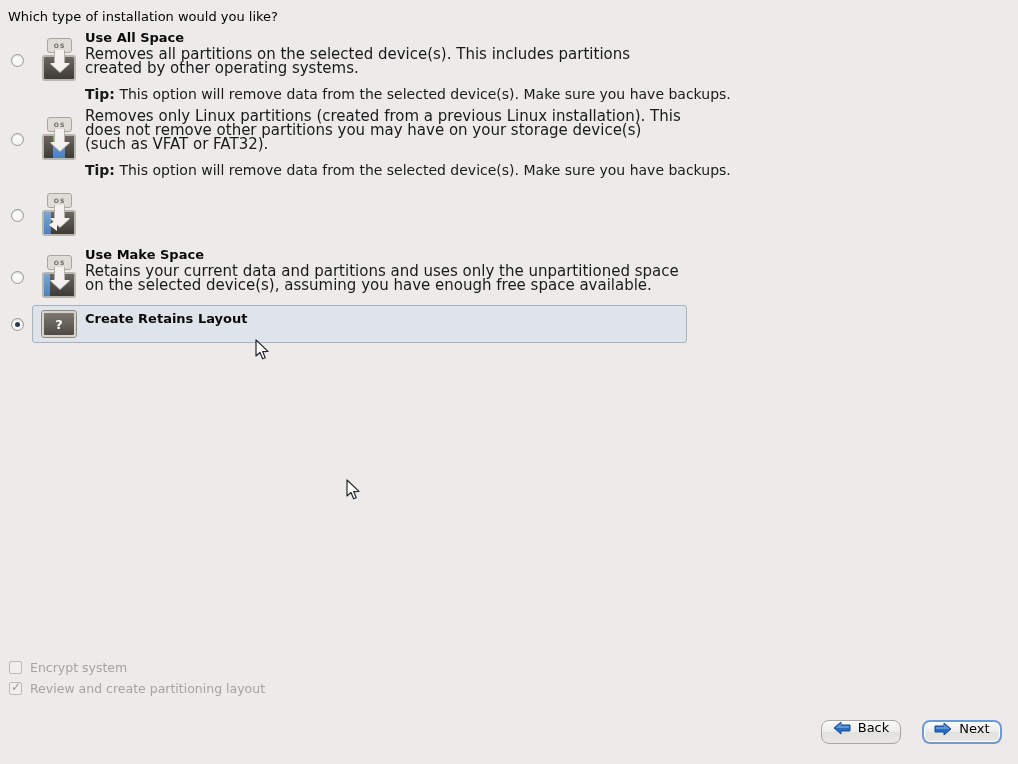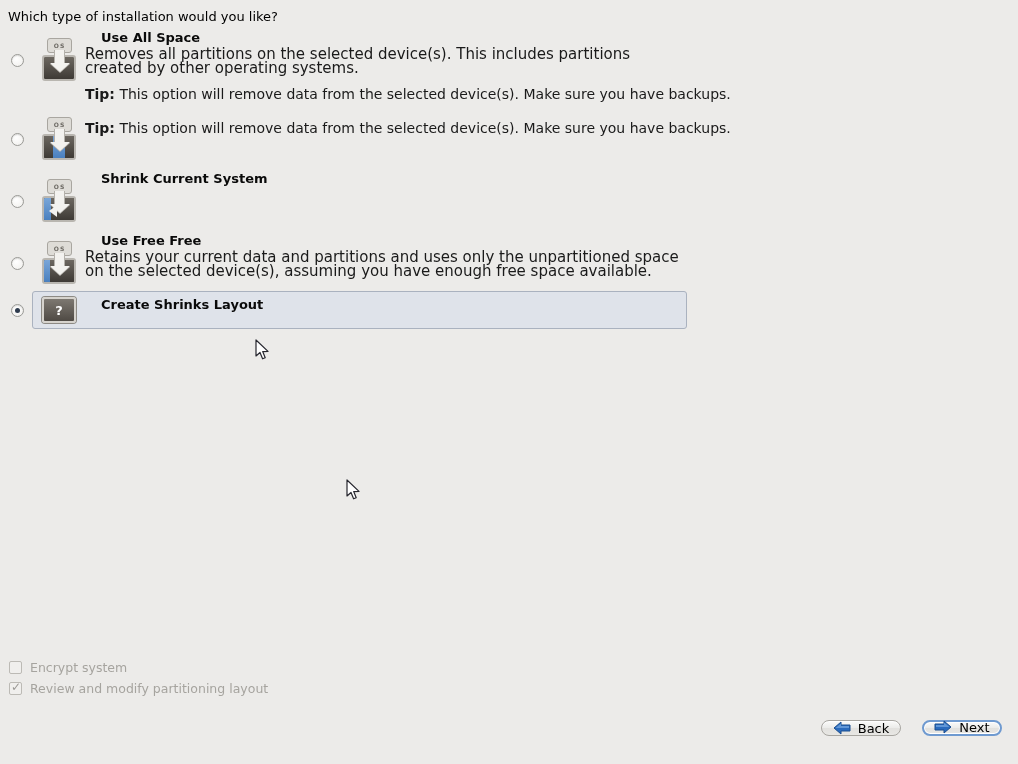--- a/index.html
+++ b/index.html
@@ -172,21 +172,21 @@
     line-height: 23px;
     box-shadow: 0 0 0 1px #8d8a84;
   }
 
   
   .text-cell { flex: 1 1 auto; padding-right: 20px; }
   .opt-title {
     font-size: 13px;
     font-weight: bold;
     color: #0a0a0a;
-    margin: 0 0 2px 16px;
+    margin: 0 0 2px 0;
     line-height: 15px;
   }
   .opt-desc {
     font-size: 15px;
     color: #1a1a1a;
     line-height: 14px;
     margin: 0;
     max-width: 600px;
   }
   .opt-tip {
@@ -231,25 +231,25 @@
 
   
   .buttons {
     position: absolute;
     right: 16px; top: 720px;
     display: flex;
     gap: 21px;
   }
   .btn {
     display: flex;
-    align-items: flex-end;
+    align-items: flex-start;
     justify-content: center;
     gap: 7px;
     width: 80px;
-    height: 16px;
+    height: 24px;
     background: linear-gradient(to bottom, #fbfbfa 0%, #ececea 48%, #e2e1de 52%, #e8e7e4 100%);
     border: 1px solid #a8a6a1;
     border-radius: 8px;
     font-size: 13px;
     color: #000;
     box-shadow: inset 0 1px 0 rgba(255,255,255,0.8);
     cursor: pointer;
   }
   .btn.focused {
     border: 2px solid #6f9ad0;
@@ -297,86 +297,86 @@
         <div class="os-tag">OS</div>
         <div class="os-arrow"></div>
         <div class="drive">
           <div class="seg dark" style="width:30%"></div>
           <div class="seg blue" style="width:40%"></div>
           <div class="seg dark" style="width:30%"></div>
         </div>
       </div>
     </div>
     <div class="text-cell">
+      <div class="opt-desc">Removes only Linux partitions (created from a previous Linux installation).  This does not remove other partitions you may have on your storage device(s) (such as VFAT or FAT32).</div>
       <div class="opt-tip"><span class="tip-label">Tip:</span> <span>This option will remove data from the selected device(s).  Make sure you have backups.</span></div>
     </div>
   </div>
 
   <div class="option-row">
     <div class="radio-cell">
       <span class="radio"></span>
     </div>
     <div class="icon-cell">
       <div class="disk-icon">
         <div class="os-tag">OS</div>
         <div class="os-arrow"></div>
         <div class="drive">
           <div class="seg blue" style="width:22%"></div>
           <div class="seg dark" style="width:78%"></div>
         </div>
         <div class="shrink-arrow"></div>
       </div>
     </div>
     <div class="text-cell">
-      <div class="opt-title">Shrink Current System</div>
     </div>
   </div>
 
   <div class="option-row">
     <div class="radio-cell">
       <span class="radio"></span>
     </div>
     <div class="icon-cell">
       <div class="disk-icon">
         <div class="os-tag">OS</div>
         <div class="os-arrow"></div>
         <div class="drive">
           <div class="seg blue" style="width:20%"></div>
           <div class="seg dark" style="width:80%"></div>
         </div>
       </div>
     </div>
     <div class="text-cell">
-      <div class="opt-title">Use Free Free</div>
+      <div class="opt-title">Use Make Space</div>
       <div class="opt-desc">Retains your current data and partitions and uses only the unpartitioned space on the selected device(s), assuming you have enough free space available.</div>
     </div>
   </div>
 
   <div class="option-row selected">
     <div class="radio-cell">
       <span class="radio checked"></span>
     </div>
     <div class="icon-cell">
       <div class="q-icon">?</div>
     </div>
     <div class="text-cell">
-      <div class="opt-title">Create Shrinks Layout</div>
+      <div class="opt-title">Create Retains Layout</div>
     </div>
   </div>
 
 </div>
 
 <div class="checks">
   <div class="check-row">
     <span class="cbox"></span>
     <span class="check-label">Encrypt system</span>
   </div>
   <div class="check-row">
     <span class="cbox checked"></span>
-    <span class="check-label">Review and modify partitioning layout</span>
+    <span class="check-label">Review and create partitioning layout</span>
   </div>
 </div>
 
 <div class="buttons">
   <div class="btn">
     <svg class="arrow-svg" width="18" height="14" viewBox="0 0 18 14">
       <path d="M1 7 L8 1 L8 4 L17 4 L17 10 L8 10 L8 13 Z" fill="#2a6bbd" stroke="#1b4e8f" stroke-width="1" stroke-linejoin="round"></path>
       <path d="M2.5 7 L8 2.6 L8 5 L16 5 L16 7 Z" fill="#6fa3dd" opacity="0.8"></path>
     </svg>
     <span class="btn-label">Back</span>

